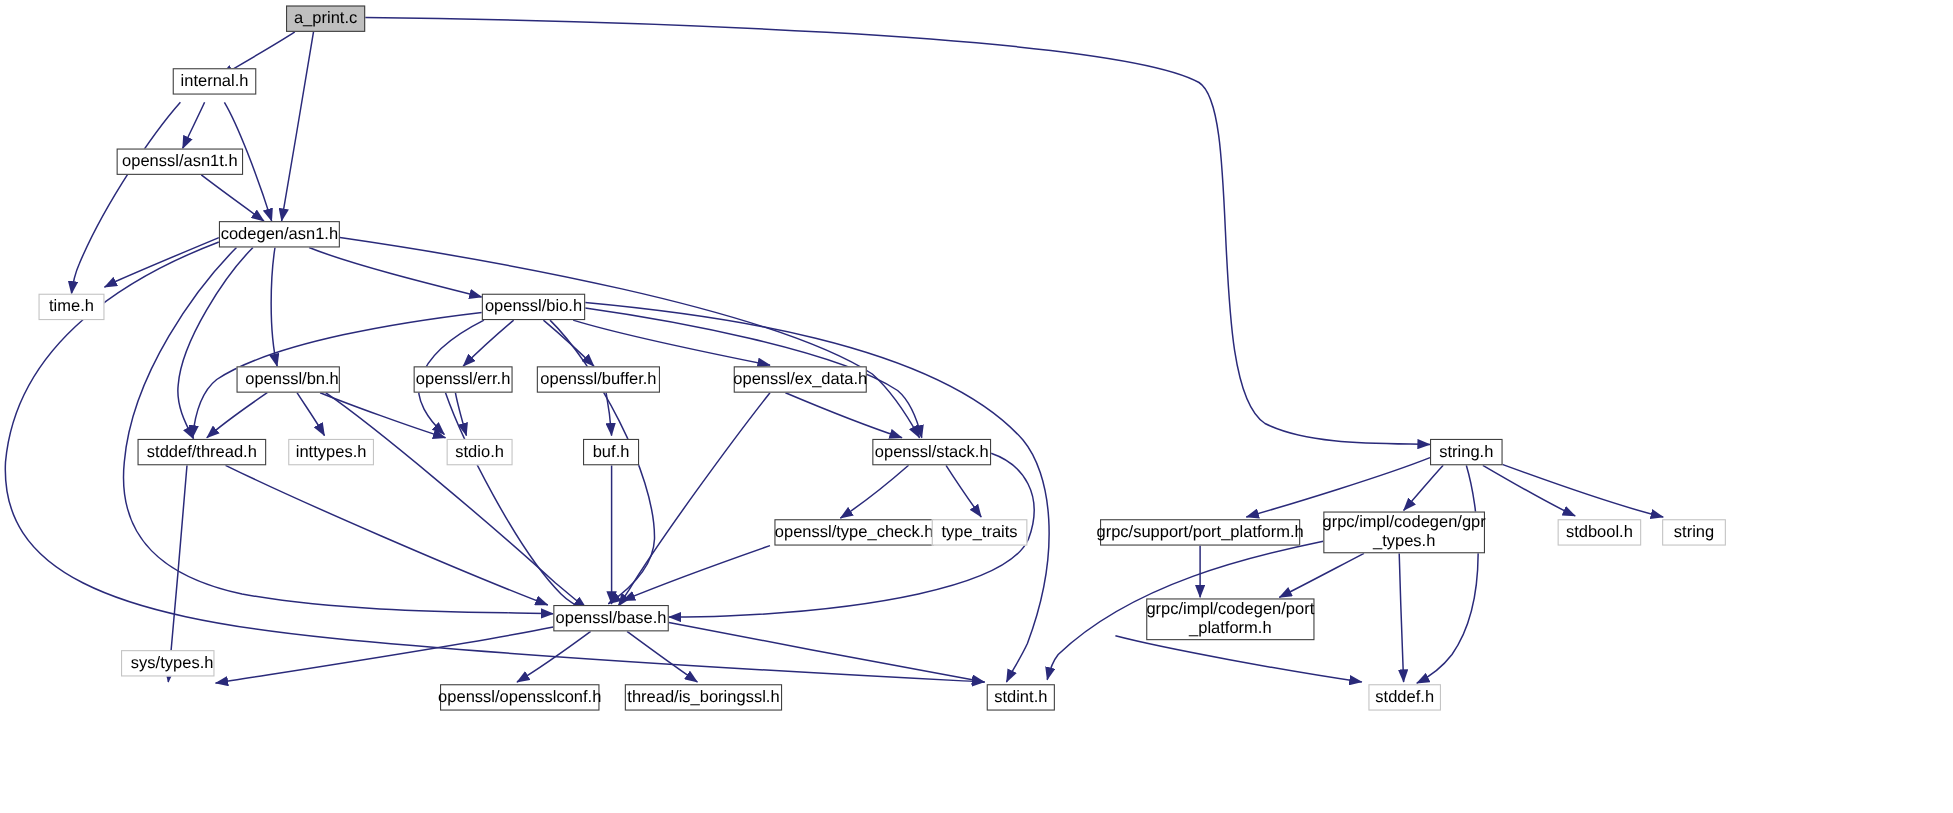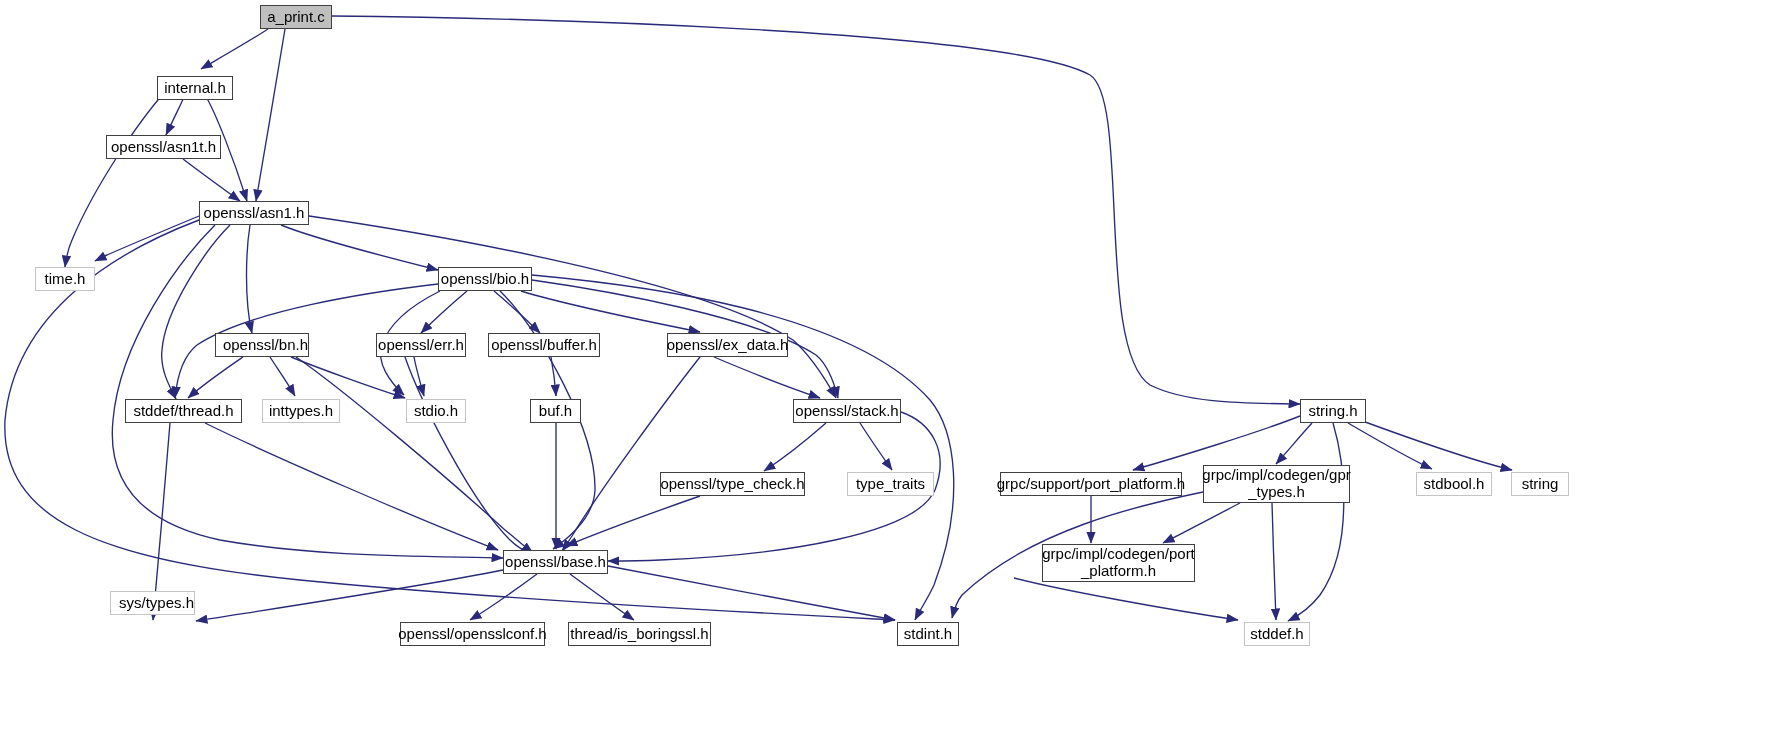--- a/index.html
+++ b/index.html
@@ -111,36 +111,36 @@
         <path d="M 570,574 C 589,588 615,607 634,620" fill="none" stroke="#2a2a7a" stroke-width="1.35" marker-end="url(#arrowhead)"></path>
         <path d="M 503,570 C 430,585 265,610 196,621" fill="none" stroke="#2a2a7a" stroke-width="1.35" marker-end="url(#arrowhead)"></path>
         <path d="M 608,566 C 690,582 830,608 895,620" fill="none" stroke="#2a2a7a" stroke-width="1.35" marker-end="url(#arrowhead)"></path>
         <path d="M 205,423 C 270,455 420,520 498,550" fill="none" stroke="#2a2a7a" stroke-width="1.35" marker-end="url(#arrowhead)"></path>
         <path d="M 170,423 C 166,470 157,580 153,620" fill="none" stroke="#2a2a7a" stroke-width="1.35" marker-end="url(#arrowhead)"></path>
         <path d="M 199,220 C 120,250 15,310 5,420 C 0,520 100,560 300,580 C 500,600 780,614 895,620" fill="none" stroke="#2a2a7a" stroke-width="1.35" marker-end="url(#arrowhead)"></path>
       </g>
   </svg>
   <div id="nodes-group">
       <div class="gnode root" style="left: 260px; top: 5px; width: 72px; height: 24px;"><span>a_print.c</span></div>
-      <div class="gnode solid" style="left: 157px; top: 76px; width: 76px; height: 24px;"><span>internal.h</span></div>
+      <div class="gnode solid" style="left: 157px; top: 62px; width: 76px; height: 24px;"><span>internal.h</span></div>
       <div class="gnode solid" style="left: 106px; top: 135px; width: 115px; height: 24px;"><span>openssl/asn1t.h</span></div>
-      <div class="gnode solid" style="left: 199px; top: 201px; width: 110px; height: 24px;"><span>openssl/asn1.h</span></div>
+      <div class="gnode solid" style="left: 199px; top: 201px; width: 110px; height: 24px;"><span>codegen/asn1.h</span></div>
       <div class="gnode " style="left: 35px; top: 267px; width: 60px; height: 24px;"><span>time.h</span></div>
       <div class="gnode solid" style="left: 438px; top: 267px; width: 94px; height: 24px;"><span>openssl/bio.h</span></div>
       <div class="gnode solid" style="left: 215px; top: 333px; width: 94px; height: 24px; justify-content: flex-end;"><span>openssl/bn.h</span></div>
       <div class="gnode solid" style="left: 376px; top: 333px; width: 90px; height: 24px;"><span>openssl/err.h</span></div>
       <div class="gnode solid" style="left: 488px; top: 333px; width: 112px; height: 24px;"><span>openssl/buffer.h</span></div>
       <div class="gnode solid" style="left: 667px; top: 333px; width: 121px; height: 24px;"><span>openssl/ex_data.h</span></div>
       <div class="gnode solid" style="left: 125px; top: 399px; width: 117px; height: 24px;"><span>stddef/thread.h</span></div>
       <div class="gnode " style="left: 262px; top: 399px; width: 78px; height: 24px;"><span>inttypes.h</span></div>
       <div class="gnode " style="left: 406px; top: 399px; width: 60px; height: 24px;"><span>stdio.h</span></div>
       <div class="gnode solid" style="left: 530px; top: 399px; width: 51px; height: 24px;"><span>buf.h</span></div>
       <div class="gnode solid" style="left: 793px; top: 399px; width: 108px; height: 24px;"><span>openssl/stack.h</span></div>
       <div class="gnode solid" style="left: 1300px; top: 399px; width: 66px; height: 24px;"><span>string.h</span></div>
-      <div class="gnode solid" style="left: 660px; top: 472px; width: 145px; height: 24px;"><span>openssl/type_check.h</span></div>
+      <div class="gnode solid" style="left: 704px; top: 472px; width: 145px; height: 24px;"><span>openssl/type_check.h</span></div>
       <div class="gnode " style="left: 847px; top: 472px; width: 87px; height: 24px;"><span>type_traits</span></div>
       <div class="gnode solid" style="left: 1000px; top: 472px; width: 182px; height: 24px;"><span>grpc/support/port_platform.h</span></div>
       <div class="gnode solid" style="left: 1203px; top: 465px; width: 147px; height: 38px;"><span>grpc/impl/codegen/gpr
 _types.h</span></div>
       <div class="gnode " style="left: 1416px; top: 472px; width: 76px; height: 24px; align-items: center;"><span>stdbool.h</span></div>
       <div class="gnode " style="left: 1511px; top: 472px; width: 58px; height: 24px;"><span>string</span></div>
       <div class="gnode solid" style="left: 1042px; top: 544px; width: 153px; height: 38px;"><span>grpc/impl/codegen/port
 _platform.h</span></div>
       <div class="gnode solid" style="left: 503px; top: 550px; width: 105px; height: 24px;"><span>openssl/base.h</span></div>
       <div class="gnode " style="left: 110px; top: 591px; width: 85px; height: 24px; justify-content: flex-end;"><span>sys/types.h</span></div>

